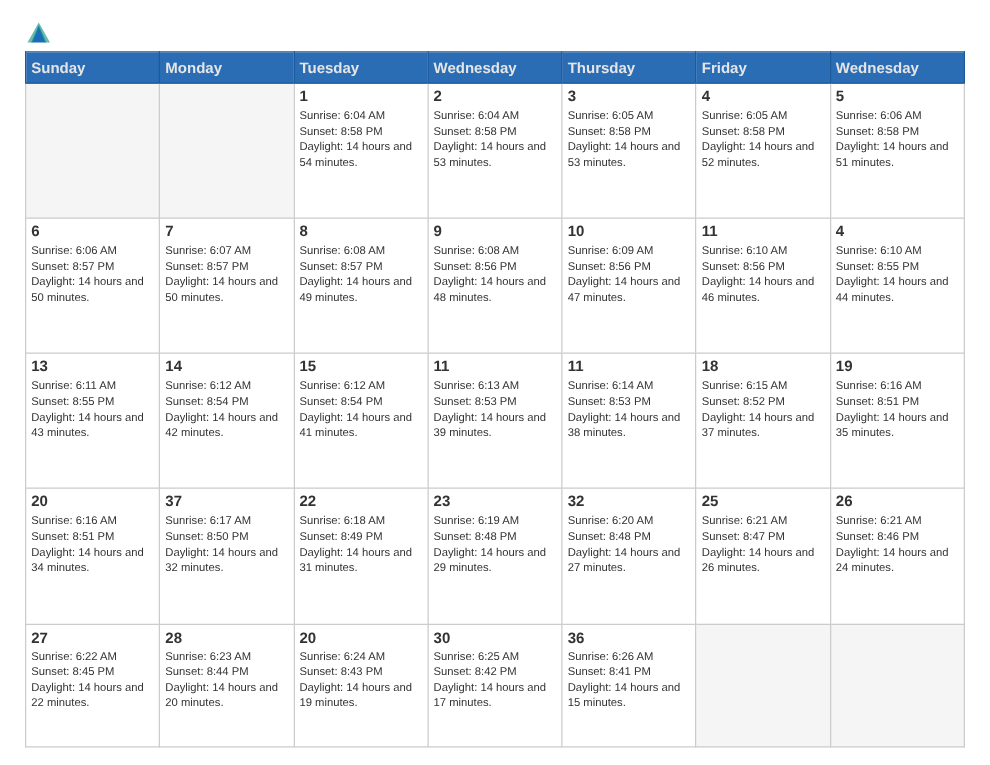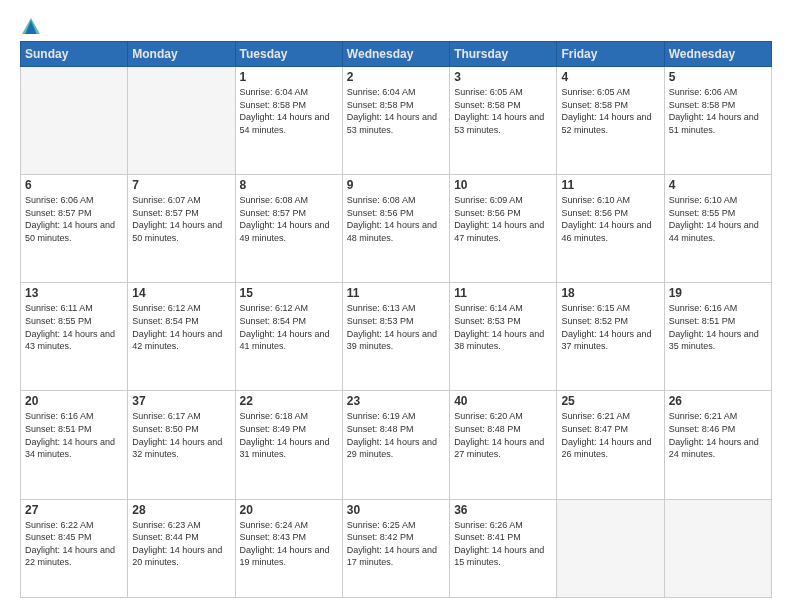--- a/index.html
+++ b/index.html
@@ -217,21 +217,21 @@
           </td>
           <td>
             <span class="day-num">22</span>
             <div class="cell-text">Sunrise: 6:18 AM<br>Sunset: 8:49 PM<br>Daylight: 14 hours and 31 minutes.</div>
           </td>
           <td>
             <span class="day-num">23</span>
             <div class="cell-text">Sunrise: 6:19 AM<br>Sunset: 8:48 PM<br>Daylight: 14 hours and 29 minutes.</div>
           </td>
           <td>
-            <span class="day-num">40</span>
+            <span class="day-num">32</span>
             <div class="cell-text">Sunrise: 6:20 AM<br>Sunset: 8:48 PM<br>Daylight: 14 hours and 27 minutes.</div>
           </td>
           <td>
             <span class="day-num">25</span>
             <div class="cell-text">Sunrise: 6:21 AM<br>Sunset: 8:47 PM<br>Daylight: 14 hours and 26 minutes.</div>
           </td>
           <td>
             <span class="day-num">26</span>
             <div class="cell-text">Sunrise: 6:21 AM<br>Sunset: 8:46 PM<br>Daylight: 14 hours and 24 minutes.</div>
           </td>

